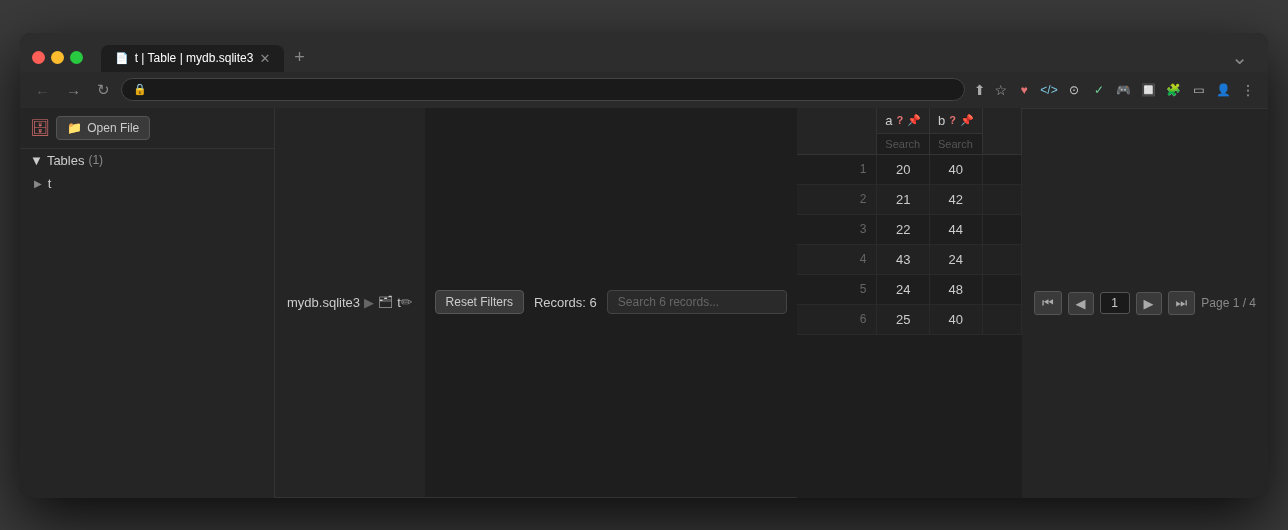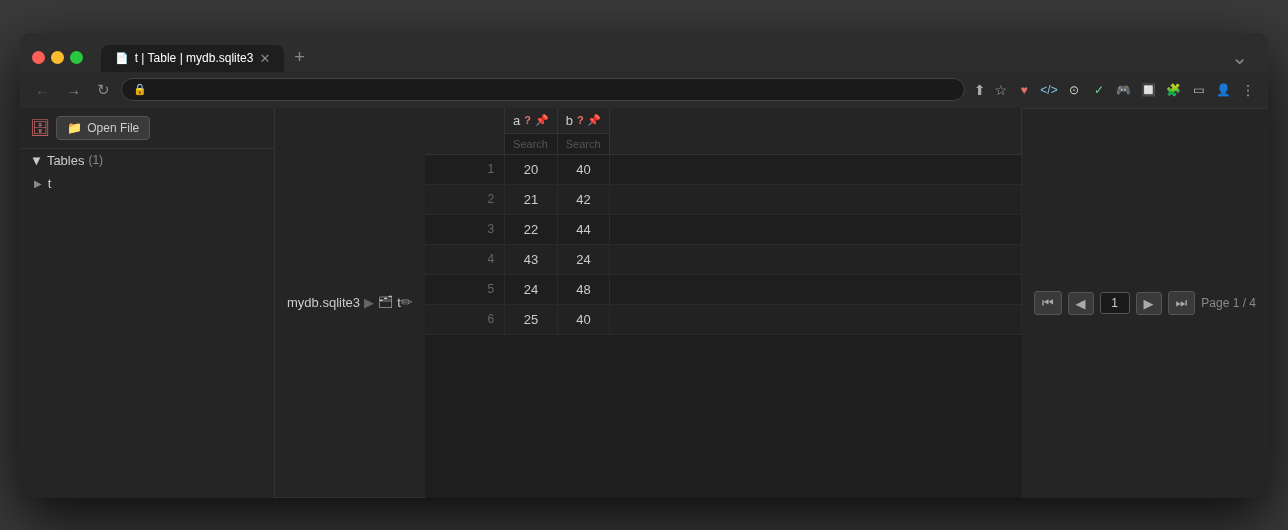--- a/index.html
+++ b/index.html
@@ -450,20 +450,25 @@
       <div class="breadcrumb-bar">
         <div class="breadcrumb">
           <span>mydb.sqlite3</span>
           <span class="breadcrumb-sep">▶</span>
           <span class="breadcrumb-icon">🗂</span>
           <span>t</span>
         </div>
         <button class="edit-btn">✏</button>
       </div>
 
+      <div class="table-toolbar">
+        <button class="reset-filters-btn">Reset Filters</button>
+        <span class="records-count">Records: 6</span>
+        <input class="search-records-input" type="text" placeholder="Search 6 records..." style="">
+      </div>
 
       <div class="data-table-container">
         <table class="data-table">
           <thead>
             <tr>
               <th class="th-row-num"></th>
               <th>
                 <div class="th-content">
                   <div class="th-name-row">
                     <span class="th-name">a</span>

